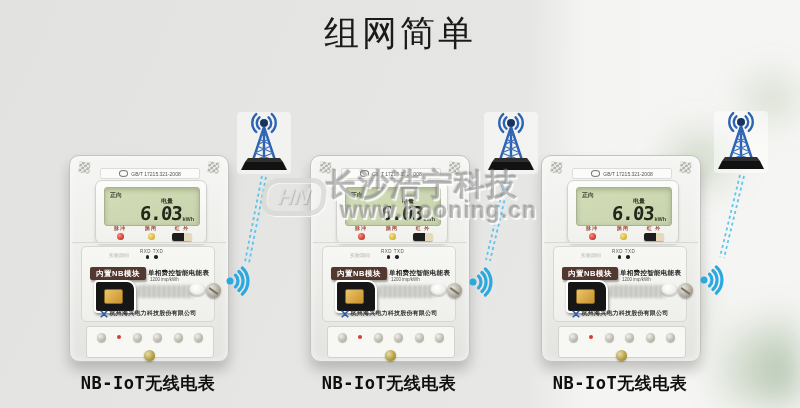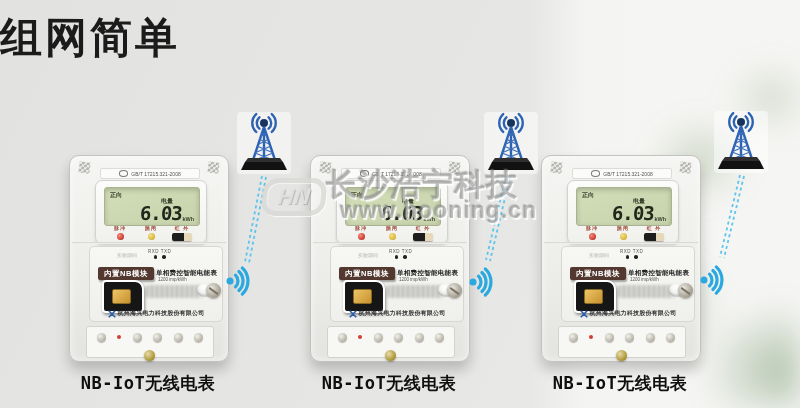--- a/index.html
+++ b/index.html
@@ -10,22 +10,22 @@
   
   .bg-panel{position:absolute;top:0;right:0;width:270px;height:408px;z-index:0;
     background:linear-gradient(90deg,rgba(245,245,243,0) 0%,rgba(246,246,244,.85) 20%,#f5f5f3 45%);}
   .bg-foliage{position:absolute;inset:0;z-index:0;filter:blur(14px);background:
     radial-gradient(70px 60px at 700px 160px, rgba(125,152,104,.34), transparent 70%),
     radial-gradient(60px 50px at 772px 98px,  rgba(133,158,112,.30), transparent 70%),
     radial-gradient(90px 80px at 660px 310px, rgba(112,146,96,.32),  transparent 70%),
     radial-gradient(120px 95px at 785px 370px,rgba(96,136,86,.46),   transparent 70%),
     radial-gradient(55px 48px at 612px 228px, rgba(142,162,122,.22), transparent 70%);}
 
-  .title{position:absolute;top:10px;left:0;right:0;z-index:1;text-align:left;
-    font-size:42px;font-weight:700;color:var(--title-text,#1b1b1b);letter-spacing:3px;}
+  .title{position:absolute;top:10px;left:0;right:0;z-index:1;text-align:center;
+    font-size:35px;font-weight:400;color:var(--title-text,#1b1b1b);letter-spacing:3px;}
   .subtitle{position:absolute;top:64px;left:0;right:0;z-index:1;text-align:center;
     font-size:22px;font-weight:700;color:#141414;letter-spacing:.5px;}
 
   
   .meter-group{position:absolute;top:155px;width:158px;z-index:3;}
   .mg1{left:69px;} .mg2{left:310px;} .mg3{left:541px;}
   .meter-body{position:relative;width:158px;height:205px;border-radius:10px;
     background:linear-gradient(180deg,#f5f5f3 0%,#ededea 55%,#e3e3e0 100%);
     border:1px solid #c2c2bf;
     box-shadow:0 8px 13px rgba(0,0,0,.20), inset 0 0 10px rgba(255,255,255,.65);}
@@ -61,21 +61,21 @@
   .ind-label{font-size:5px;font-weight:700;color:#9c4632;letter-spacing:1px;white-space:nowrap;}
   .led-red{width:7px;height:7px;border-radius:50%;
     background:radial-gradient(circle at 35% 35%,#ff8a7a,#c43a30 70%,#8e241c);}
   .led-yellow{width:7px;height:7px;border-radius:50%;
     background:radial-gradient(circle at 35% 35%,#f5e08a,#d7b430 70%,#9a7d1c);}
   .led-switch{width:20px;height:8px;border-radius:2px;
     background:linear-gradient(90deg,#1d1d1d 0 60%,#e6d9ba 60%);
     box-shadow:0 1px 1px rgba(0,0,0,.3);}
 
   .nameplate{position:absolute;left:11px;top:90px;width:132px;height:74px;
-    background:linear-gradient(#f7f7f4,#efefec);border:1px solid #d6d6d2;border-radius:5px;margin-left:8px;}
+    background:linear-gradient(#f7f7f4,#efefec);border:1px solid #d6d6d2;border-radius:5px;}
   .test-label{position:absolute;top:5px;left:27px;font-size:5px;color:#b3b3ae;filter:blur(.4px);}
   .ports{position:absolute;top:2px;left:58px;display:flex;flex-direction:column;align-items:center;}
   .ports-text{font-size:4.5px;color:#555;letter-spacing:.5px;}
   .port-dots{display:flex;gap:5px;margin-top:1px;}
   .port-dots i{width:3.5px;height:3.5px;border-radius:50%;background:#222;}
   .module-label{position:absolute;top:20px;left:8px;width:56px;height:13px;
     background:var(--module-bg,#53382f);color:#fff;font-size:7.5px;font-weight:700;
     display:flex;align-items:center;justify-content:center;border-radius:2px;
     letter-spacing:.5px;box-shadow:1px 2px 2px rgba(0,0,0,.35);white-space:nowrap;}
   .pname{position:absolute;top:22px;left:66px;font-size:6.5px;font-weight:700;color:#222;

